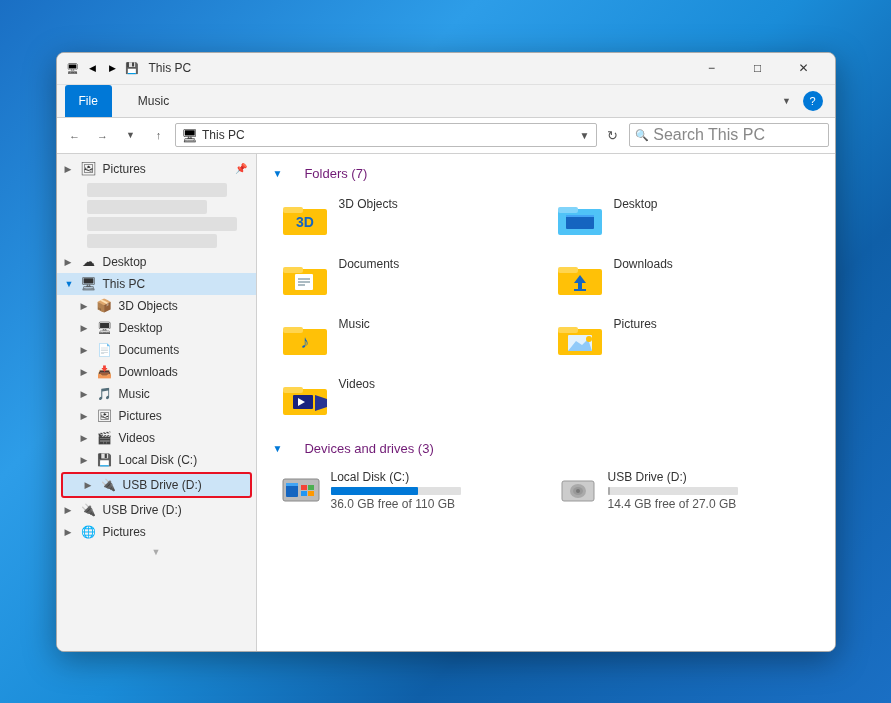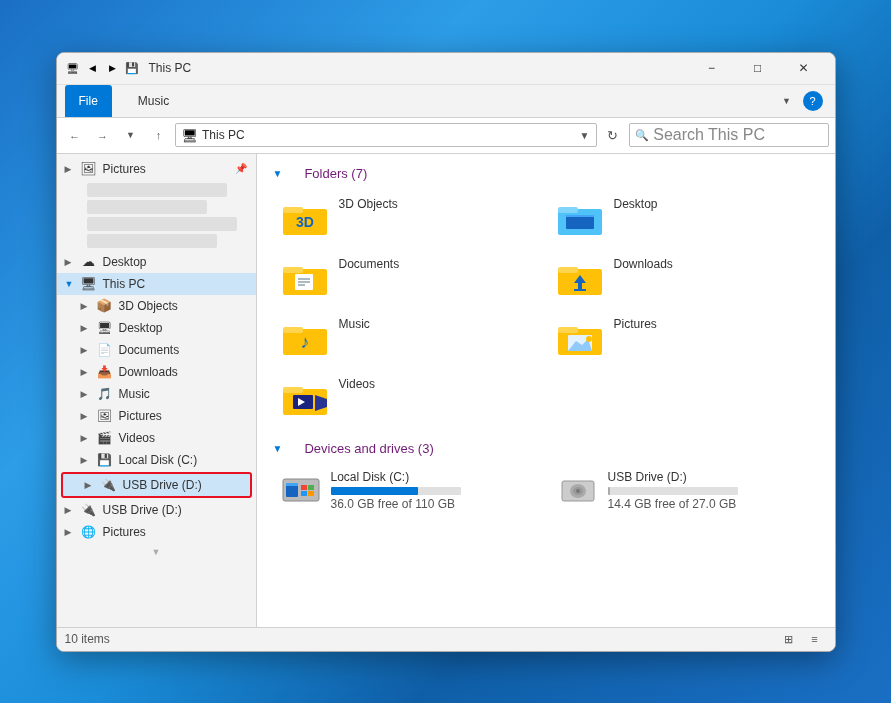--- a/index.html
+++ b/index.html
@@ -642,20 +642,13 @@
             </div>
             <div class="drive-space">14.4 GB free of 27.0 GB</div>
           </div>
         </div>
       </div>
 
 
     </div>
   </div>
 
-  <div class="status-bar">
-    <span class="status-text">10 items</span>
-    <div class="view-icons">
-      <button class="view-icon-btn">⊞</button>
-      <button class="view-icon-btn">≡</button>
-    </div>
-  </div>
 </div>
 
 </body></html>

